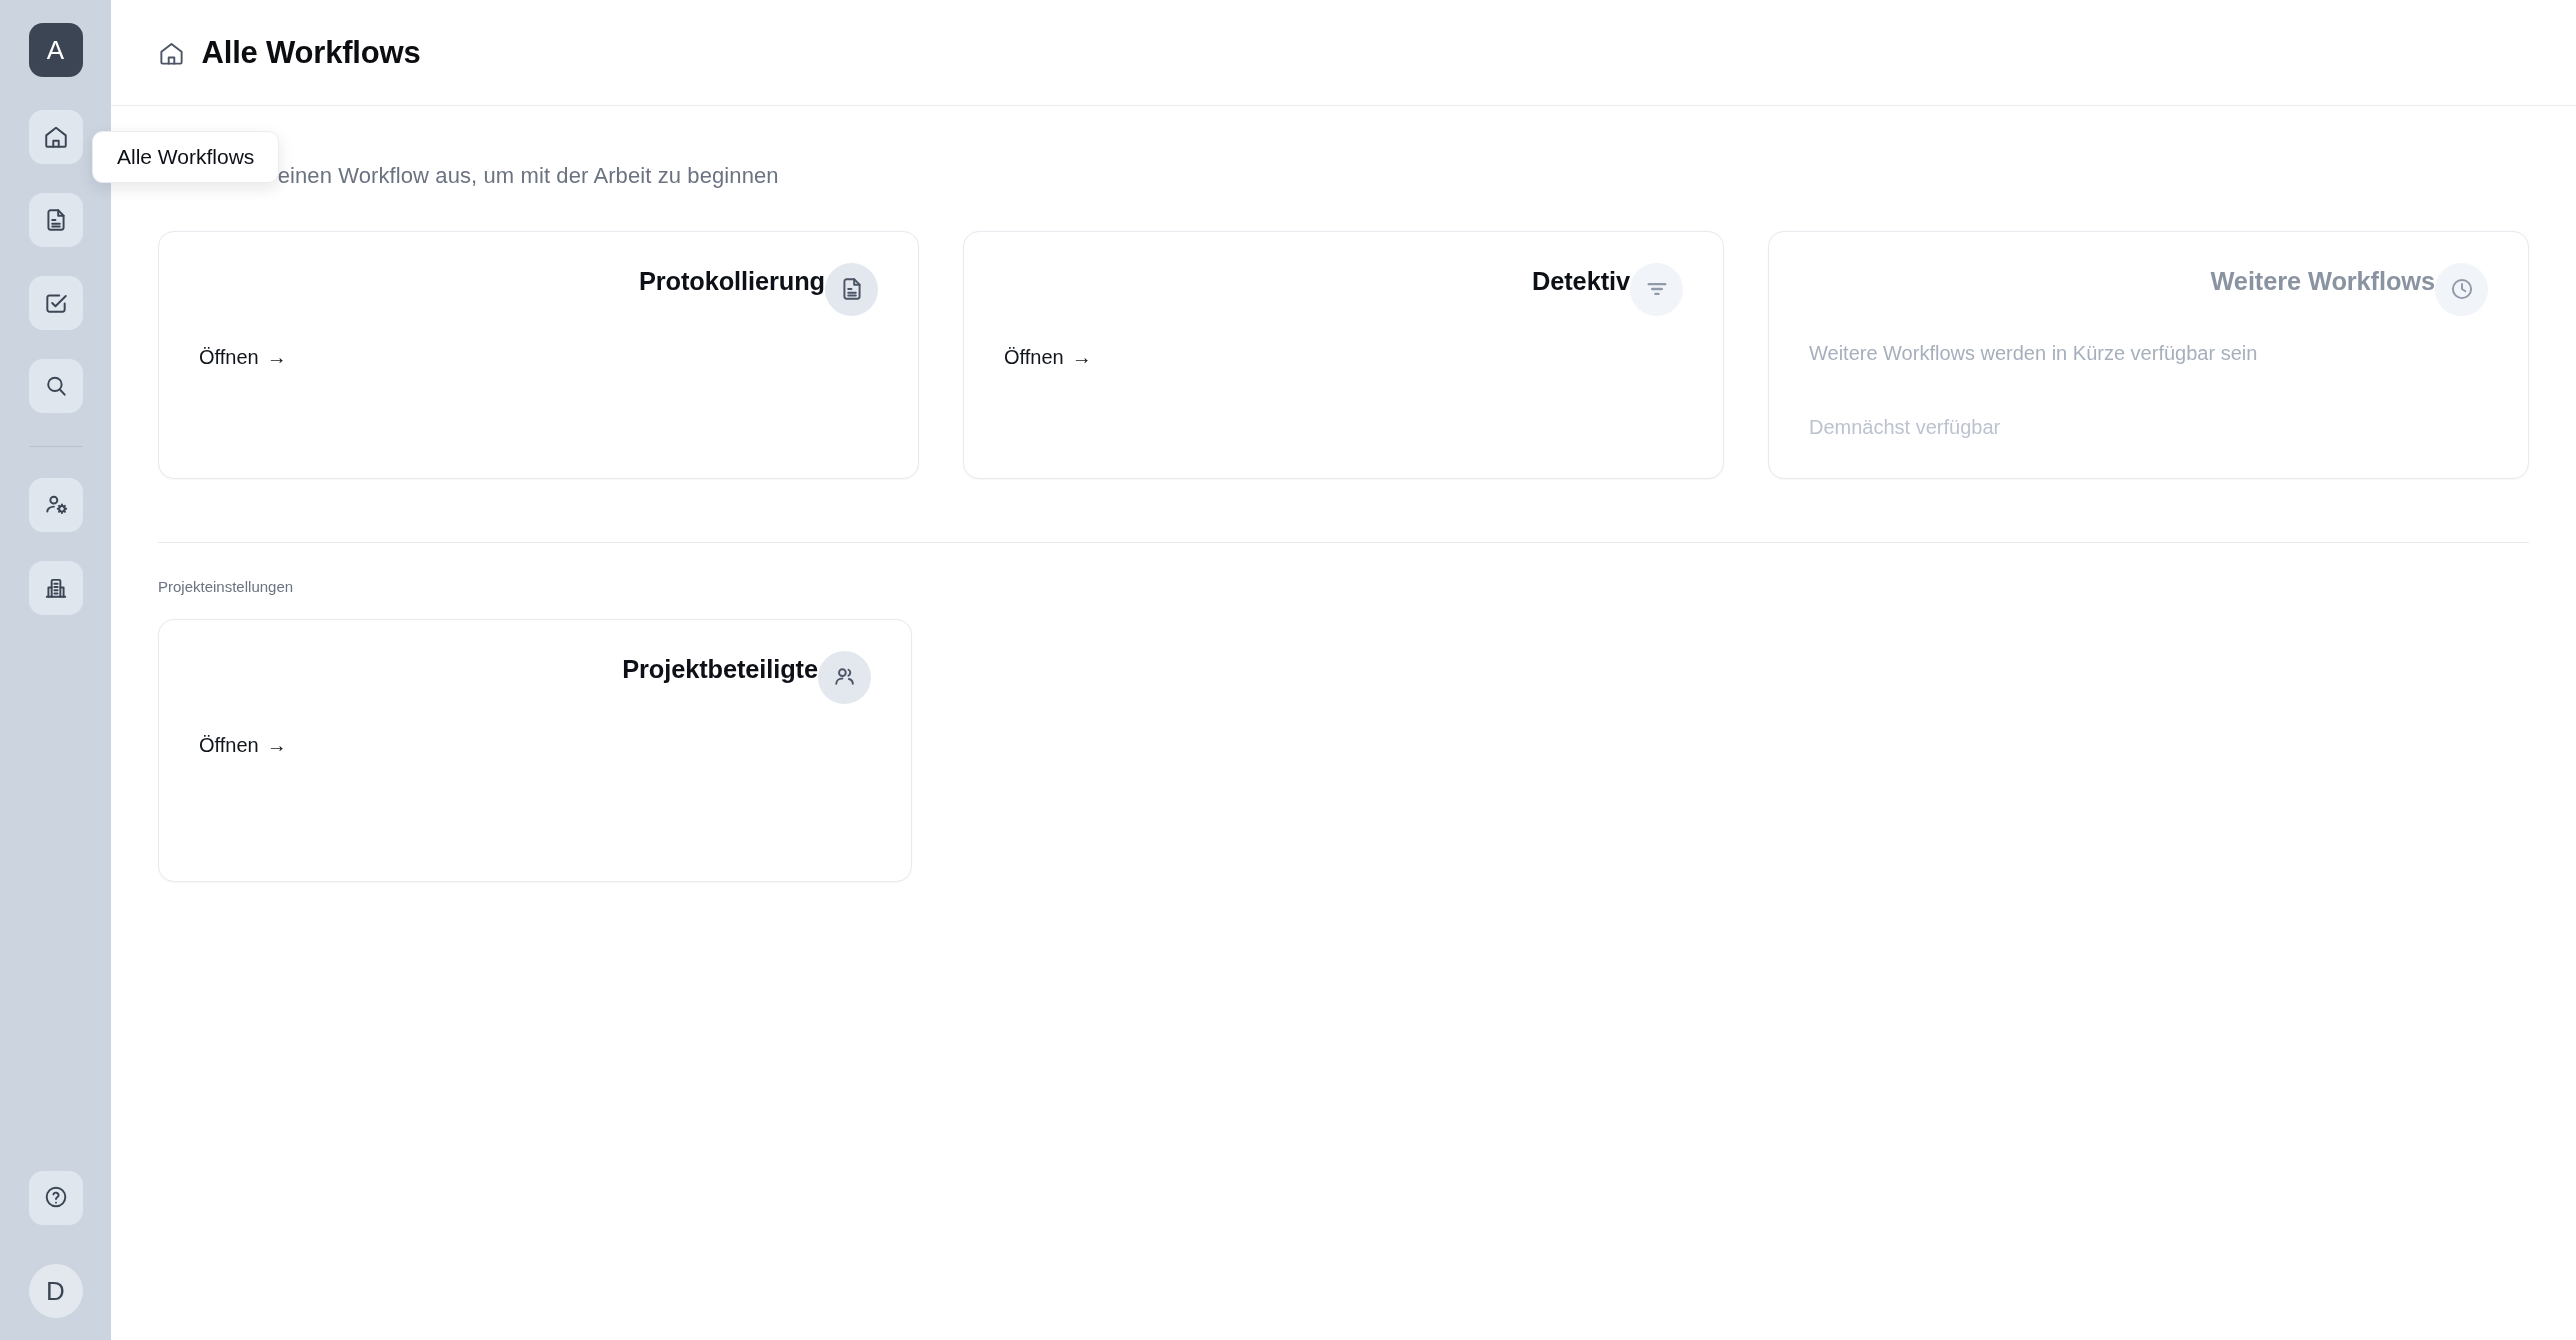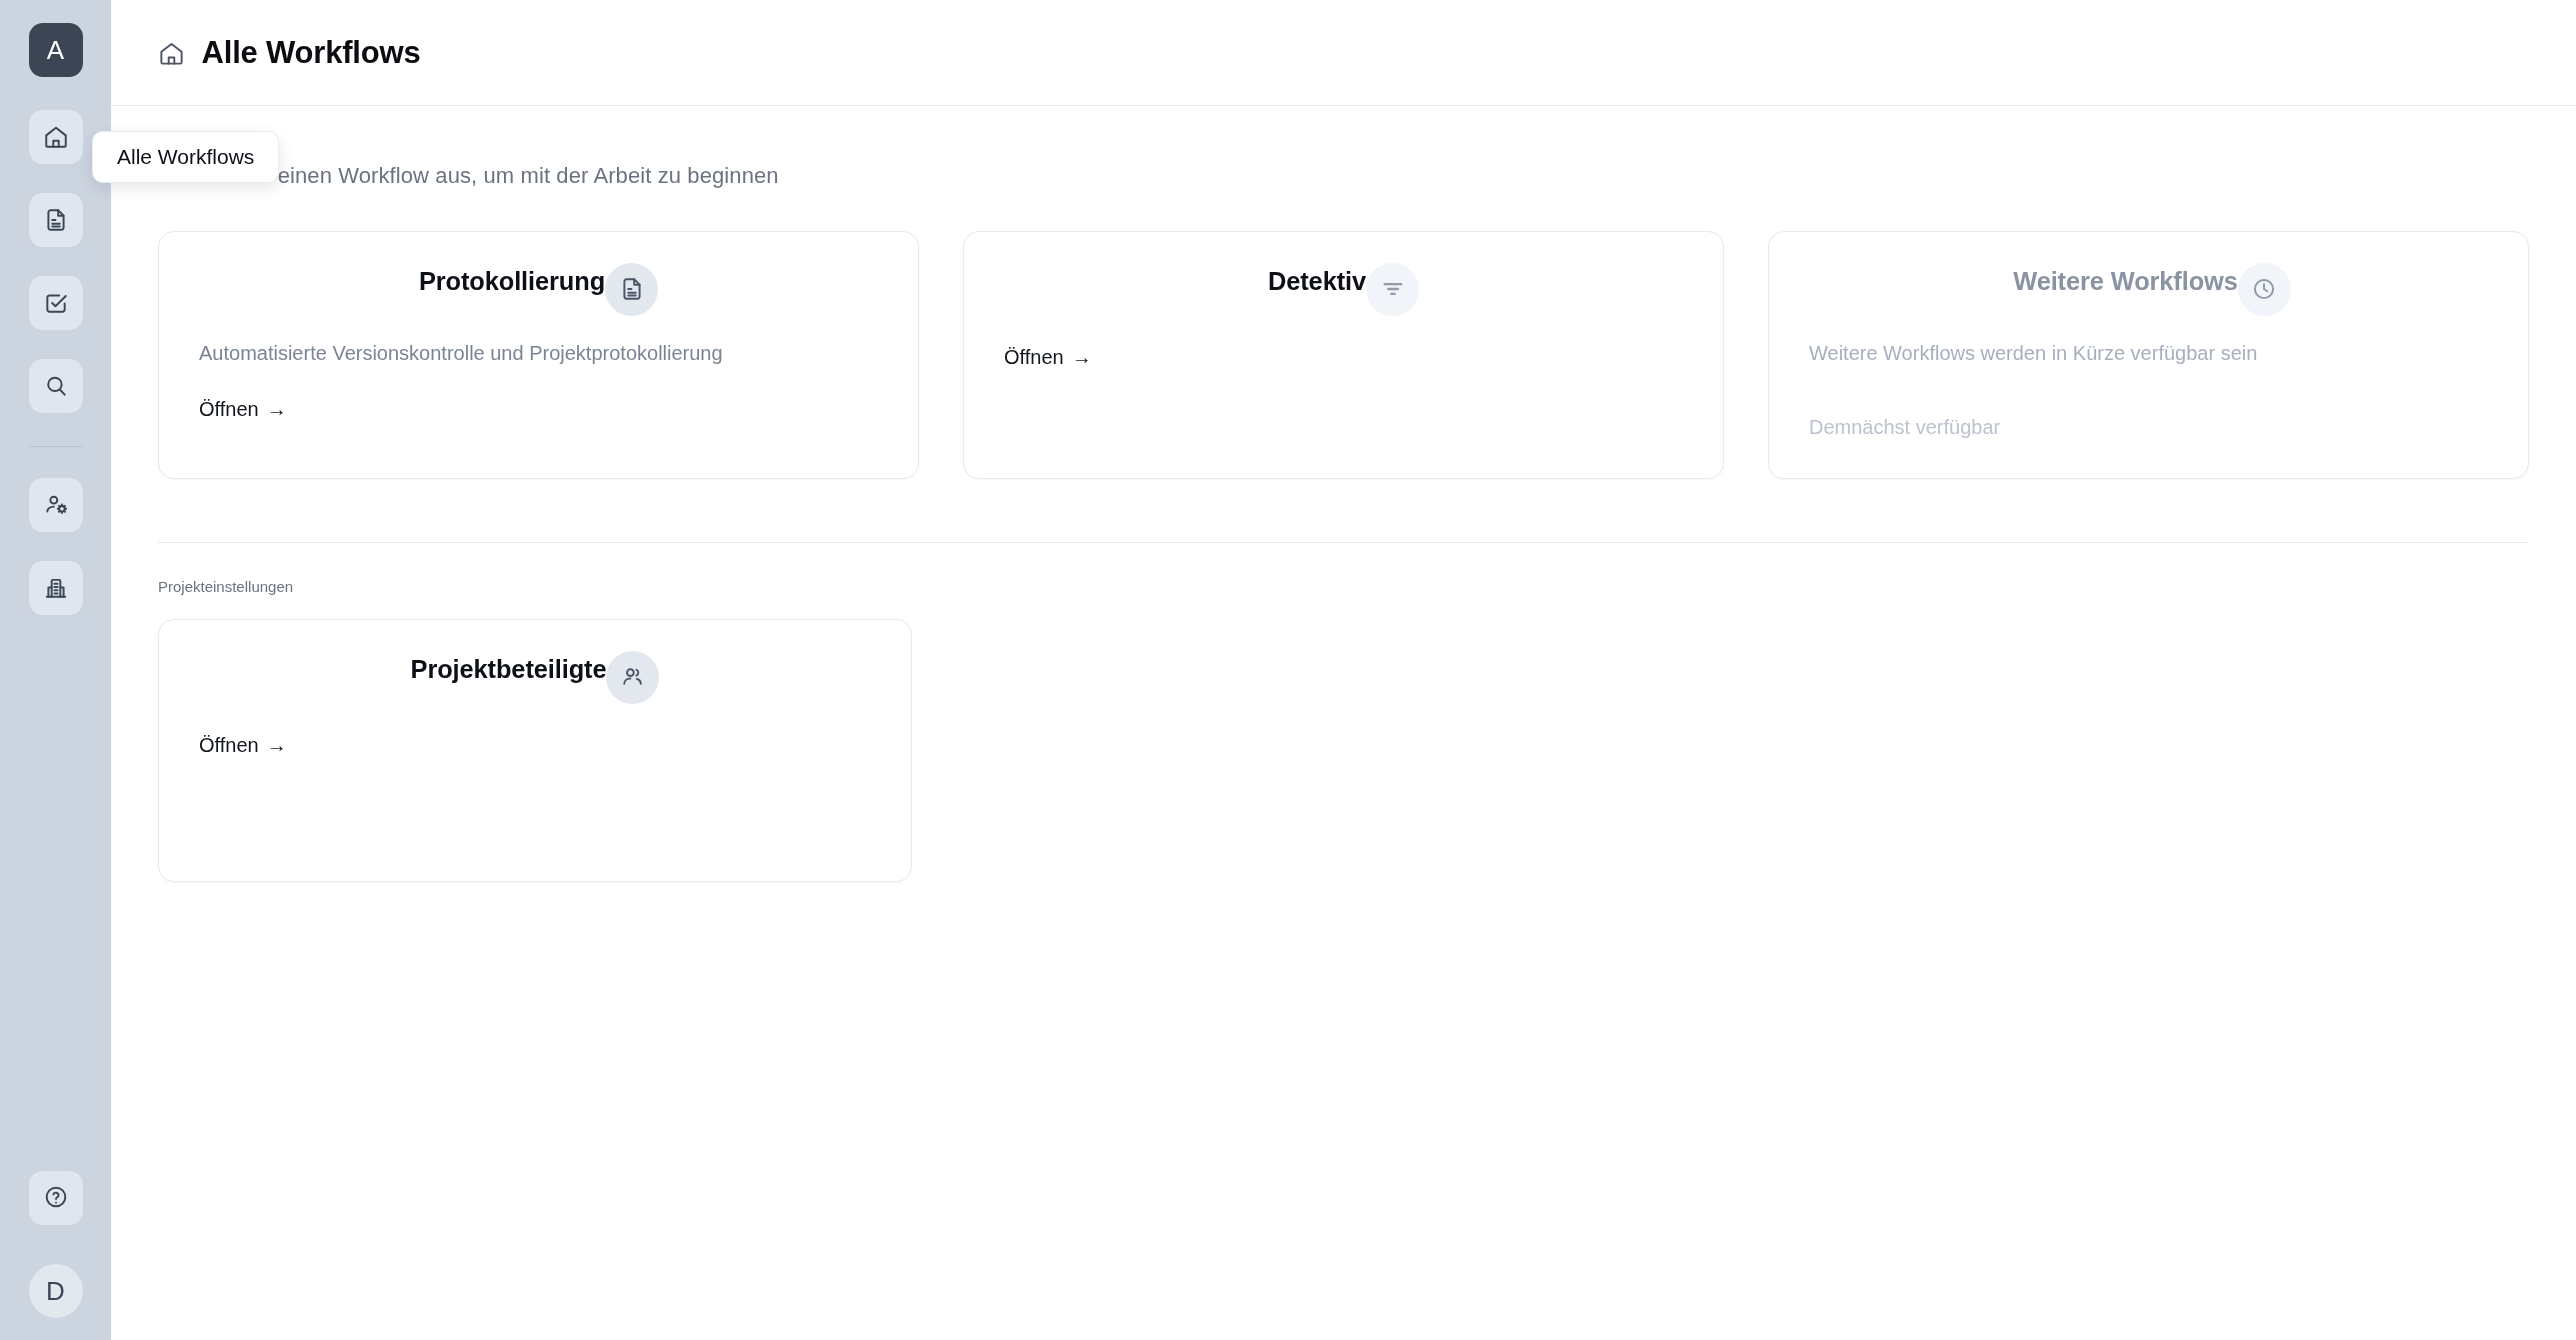--- a/index.html
+++ b/index.html
@@ -70,21 +70,21 @@
   .card {
     flex: 1 1 0; min-width: 0;
     background: #ffffff;
     border: 0.9px solid #e7eaee;
     border-radius: 16px;
     padding: 35px 40px 39px 40px;
     min-height: 162px;
     position: relative;
     box-shadow: 0 0.9px 1.8px rgba(16,24,40,.04);
   }
-  .card-head { display: flex; align-items: flex-start; justify-content: center; }
+  .card-head { display: flex; align-items: flex-start; justify-content: flex-end; }
   .card-title { font-size: 25.4px; font-weight: 700; color: #0d1117; letter-spacing: -0.1px; }
   .card-title.muted { color: #8a93a2; font-weight: 700; margin-left: 7px; }
   .icon-badge {
     width: 53px; height: 53px; border-radius: 50%;
     background: #e3e8ef; flex: 0 0 53px;
     display: flex; align-items: center; justify-content: center;
     color: #4b5565; margin-top: -4.4px;
   }
   .icon-badge.soft { background: #f1f4f8; color: #919aa9; }
   .card-desc {
@@ -235,21 +235,20 @@
             <span class="icon-badge">
               <svg width="26" height="26" viewBox="0 0 24 24" fill="none" stroke="currentColor" stroke-width="1.8" stroke-linecap="round" stroke-linejoin="round">
                 <path d="M14 3H7a2 2 0 0 0-2 2v14a2 2 0 0 0 2 2h10a2 2 0 0 0 2-2V8z"></path>
                 <path d="M14 3v5h5"></path>
                 <path d="M8.5 12h3"></path>
                   <path d="M8.5 15.5h7"></path>
                   <path d="M8.5 18h7"></path>
               </svg>
             </span>
           </div>
-          <p class="card-desc">Automatisierte Versionskontrolle und Projektprotokollierung</p>
           <a class="card-link">
             <span>Öffnen</span>
             <span class="arrow">→</span>
           </a>
         </article>
 
         <article class="card">
           <div class="card-head">
             <h2 class="card-title">Detektiv</h2>
             <span class="icon-badge soft">

